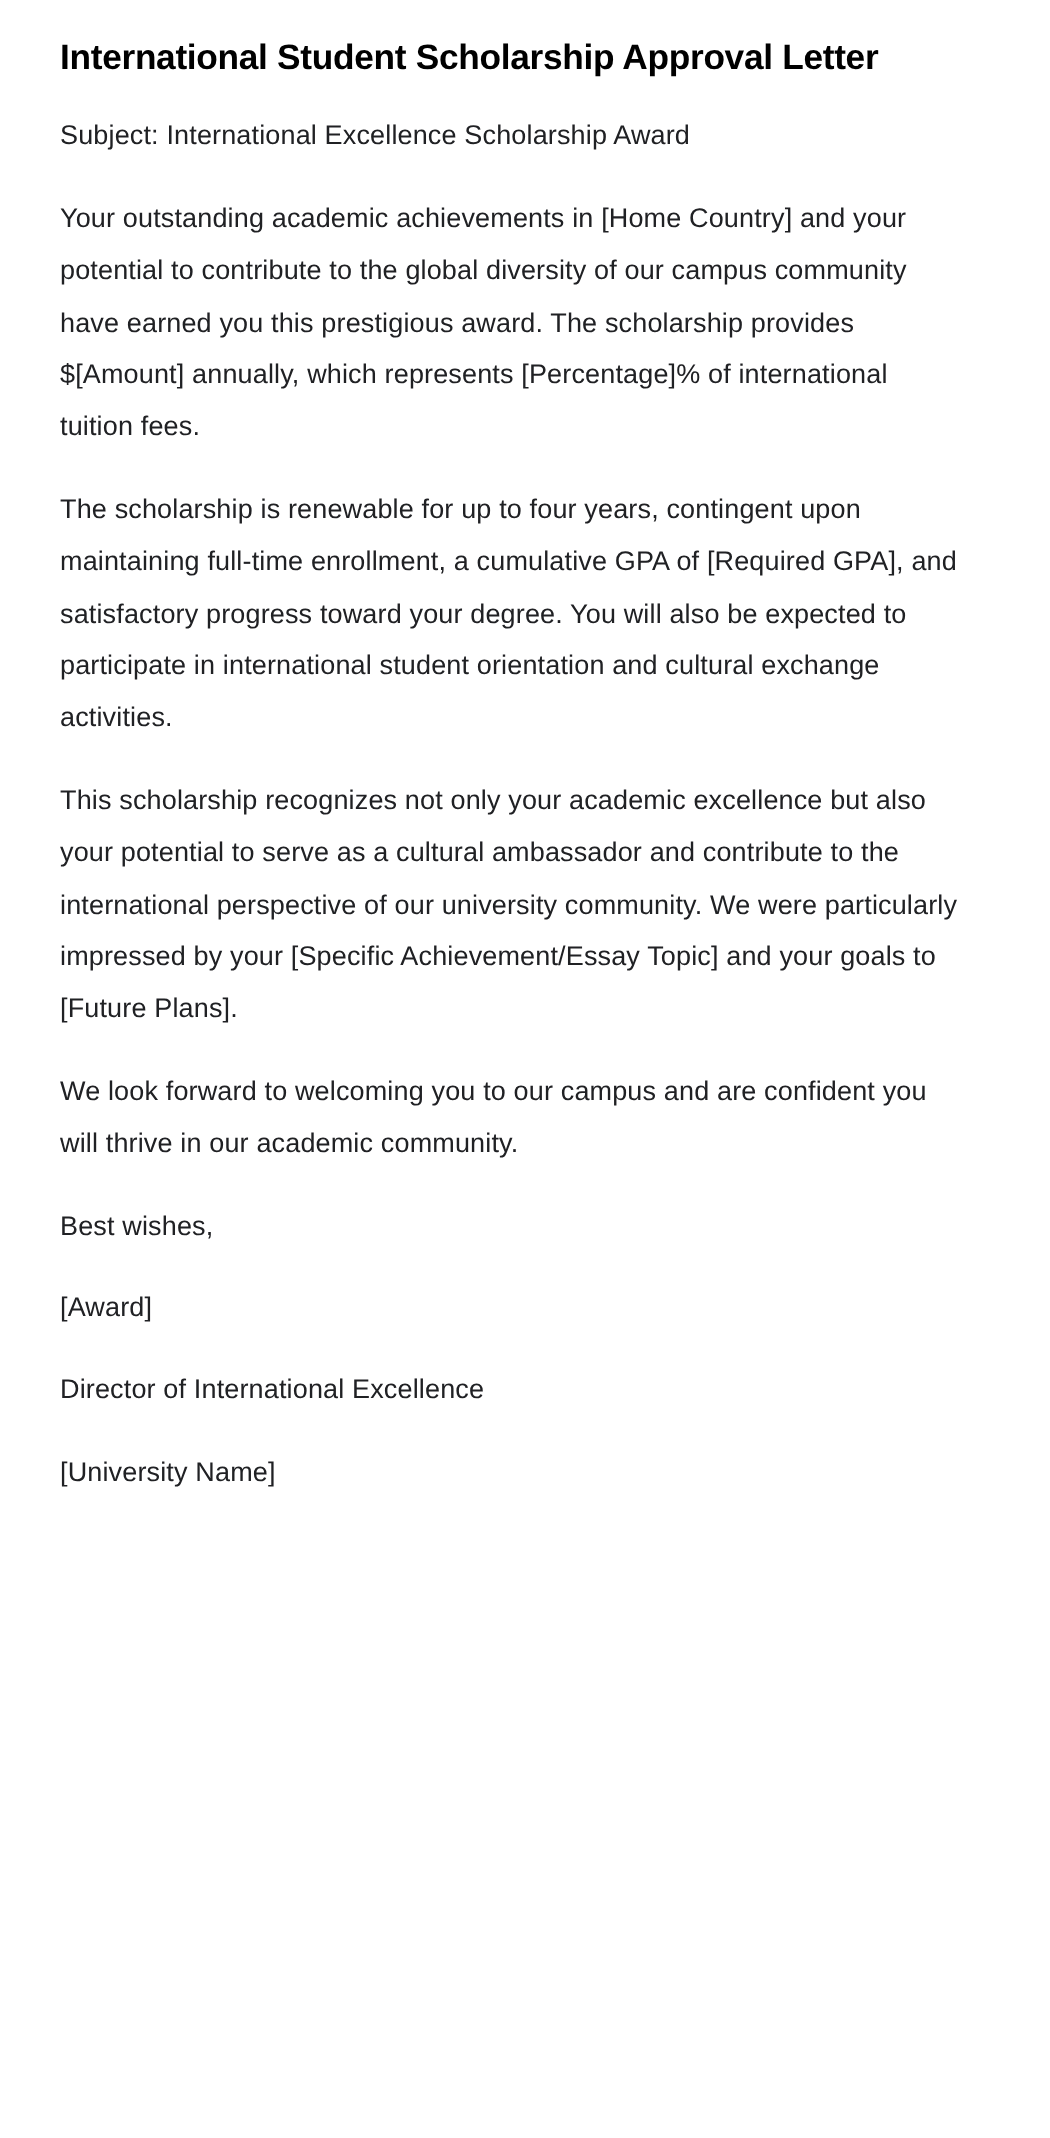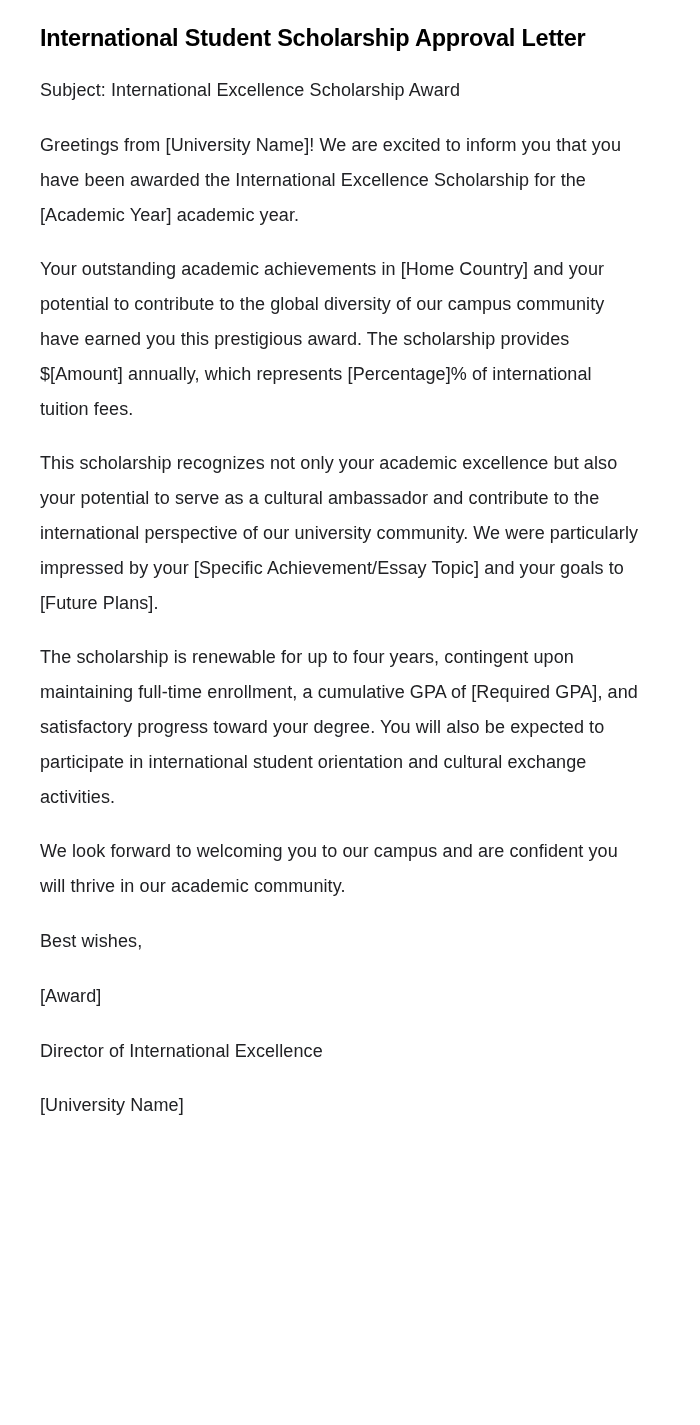--- a/index.html
+++ b/index.html
@@ -36,23 +36,22 @@
     letter-spacing: 0.1px;
   }
 </style>
 </head>
 <body>
 
 <div class="page">
   <h1 class="doc-title">International Student Scholarship Approval Letter</h1>
   <div class="doc-body">
       <p>Subject: International Excellence Scholarship Award</p>
-      <p>Greetings from [University Name]! We are excited to inform you that you have been awarded the International Excellence Scholarship for the [Academic Year] academic year.</p>
       <p>Your outstanding academic achievements in [Home Country] and your potential to contribute to the global diversity of our campus community have earned you this prestigious award. The scholarship provides $[Amount] annually, which represents [Percentage]% of international tuition fees.</p>
+      <p>The scholarship is renewable for up to four years, contingent upon maintaining full-time enrollment, a cumulative GPA of [Required GPA], and satisfactory progress toward your degree. You will also be expected to participate in international student orientation and cultural exchange activities.</p>
       <p>This scholarship recognizes not only your academic excellence but also your potential to serve as a cultural ambassador and contribute to the international perspective of our university community. We were particularly impressed by your [Specific Achievement/Essay Topic] and your goals to [Future Plans].</p>
-      <p>The scholarship is renewable for up to four years, contingent upon maintaining full-time enrollment, a cumulative GPA of [Required GPA], and satisfactory progress toward your degree. You will also be expected to participate in international student orientation and cultural exchange activities.</p>
       <p>We look forward to welcoming you to our campus and are confident you will thrive in our academic community.</p>
       <p>Best wishes,</p>
       <p>[Award]</p>
       <p>Director of International Excellence</p>
       <p>[University Name]</p>
     </div>
 </div>
 
 </body></html>

